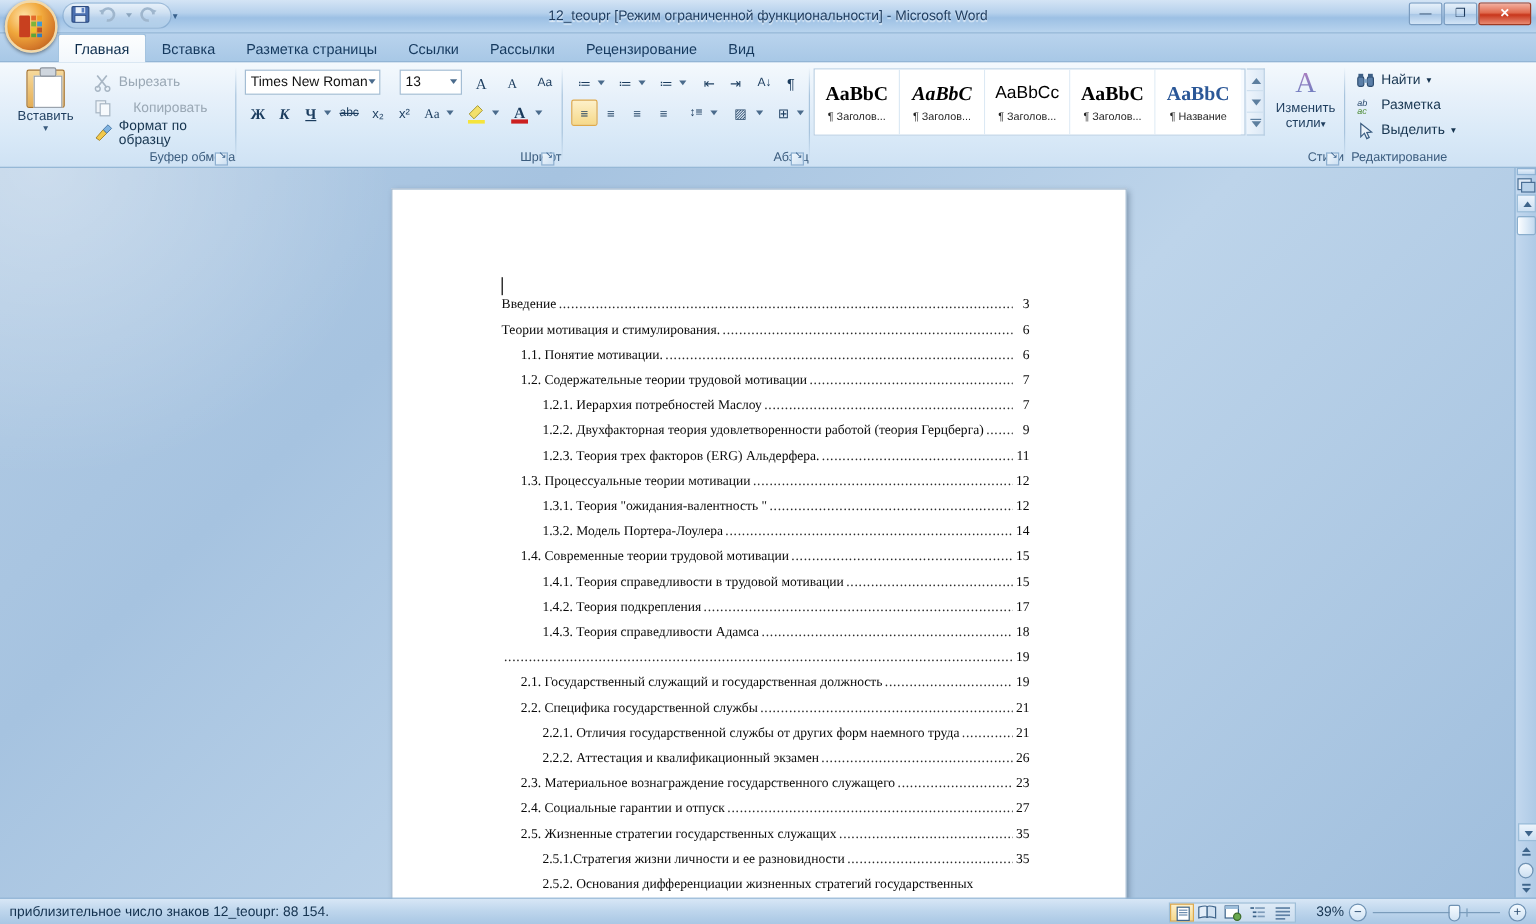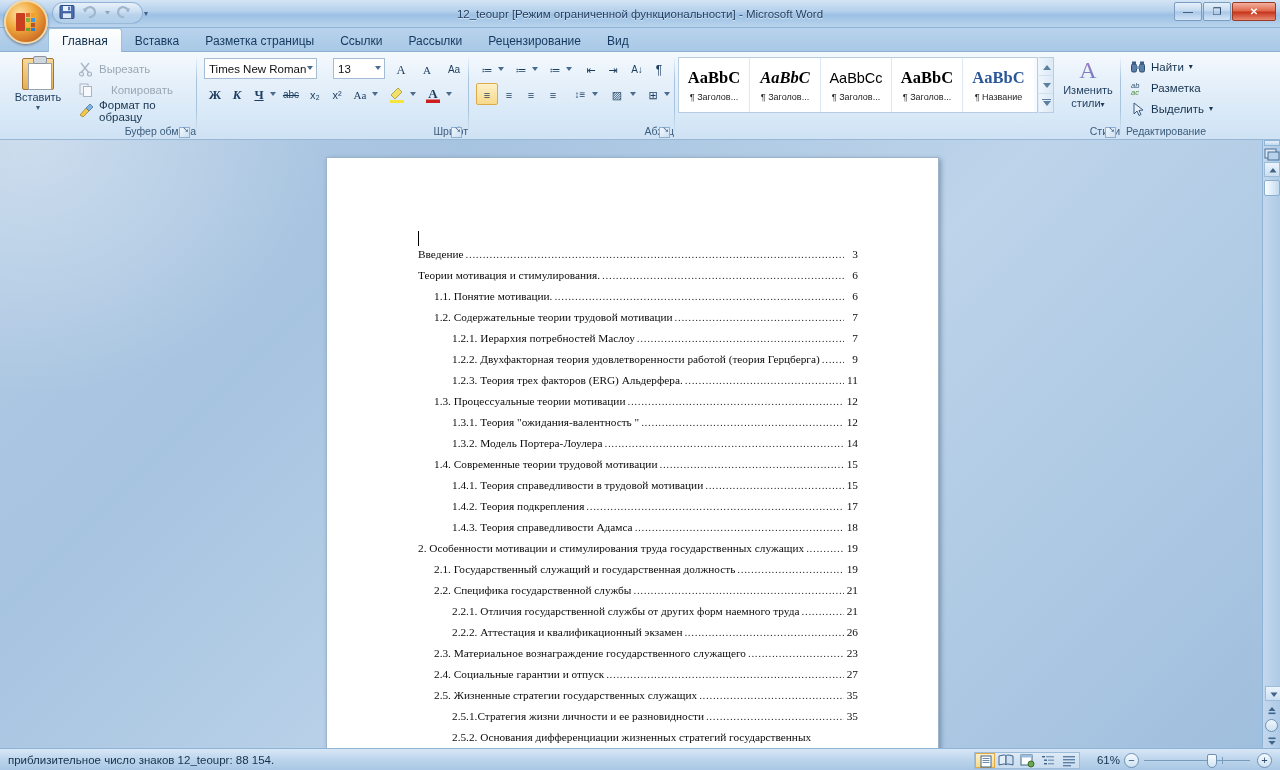--- a/index.html
+++ b/index.html
@@ -670,21 +670,20 @@
             <span class="txt">1.4.2. Теория подкрепления</span>
             <span class="dots">............................................................................................................................................................................................................................</span>
             <span class="pg">17</span>
           </div>
           <div class="toci lv2">
             <span class="txt">1.4.3. Теория справедливости Адамса</span>
             <span class="dots">............................................................................................................................................................................................................................</span>
             <span class="pg">18</span>
           </div>
           <div class="toci lv0">
-            <span class="txt">2. Особенности мотивации и стимулирования труда государственных служащих</span>
             <span class="dots">............................................................................................................................................................................................................................</span>
             <span class="pg">19</span>
           </div>
           <div class="toci lv1">
             <span class="txt">2.1.      Государственный служащий и государственная должность</span>
             <span class="dots">............................................................................................................................................................................................................................</span>
             <span class="pg">19</span>
           </div>
           <div class="toci lv1">
             <span class="txt">2.2. Специфика государственной службы</span>
@@ -811,21 +810,21 @@
       <div class="vbtn">
         <svg viewBox="0 0 20 15" width="20" height="15">
           <rect x="4" y="3" width="12" height="1.4" fill="#5e80a4"></rect>
             <rect x="4" y="6" width="12" height="1.4" fill="#5e80a4"></rect>
           <rect x="4" y="9" width="12" height="1.4" fill="#5e80a4"></rect>
             <rect x="4" y="12" width="8" height="1.4" fill="#5e80a4"></rect>
         </svg>
       </div>
     </div>
 
-    <div class="zoomlbl">61%</div>
+    <div class="zoomlbl">39%</div>
 
     <div class="zoomctl">
       <div class="zbtn" style="left:0">
         <span>−</span>
       </div>
       <div class="ztrack"></div>
       <div class="zslider"></div>
       <div class="ztick"></div>
       <div class="zbtn" style="right:0">
         <span>+</span>

